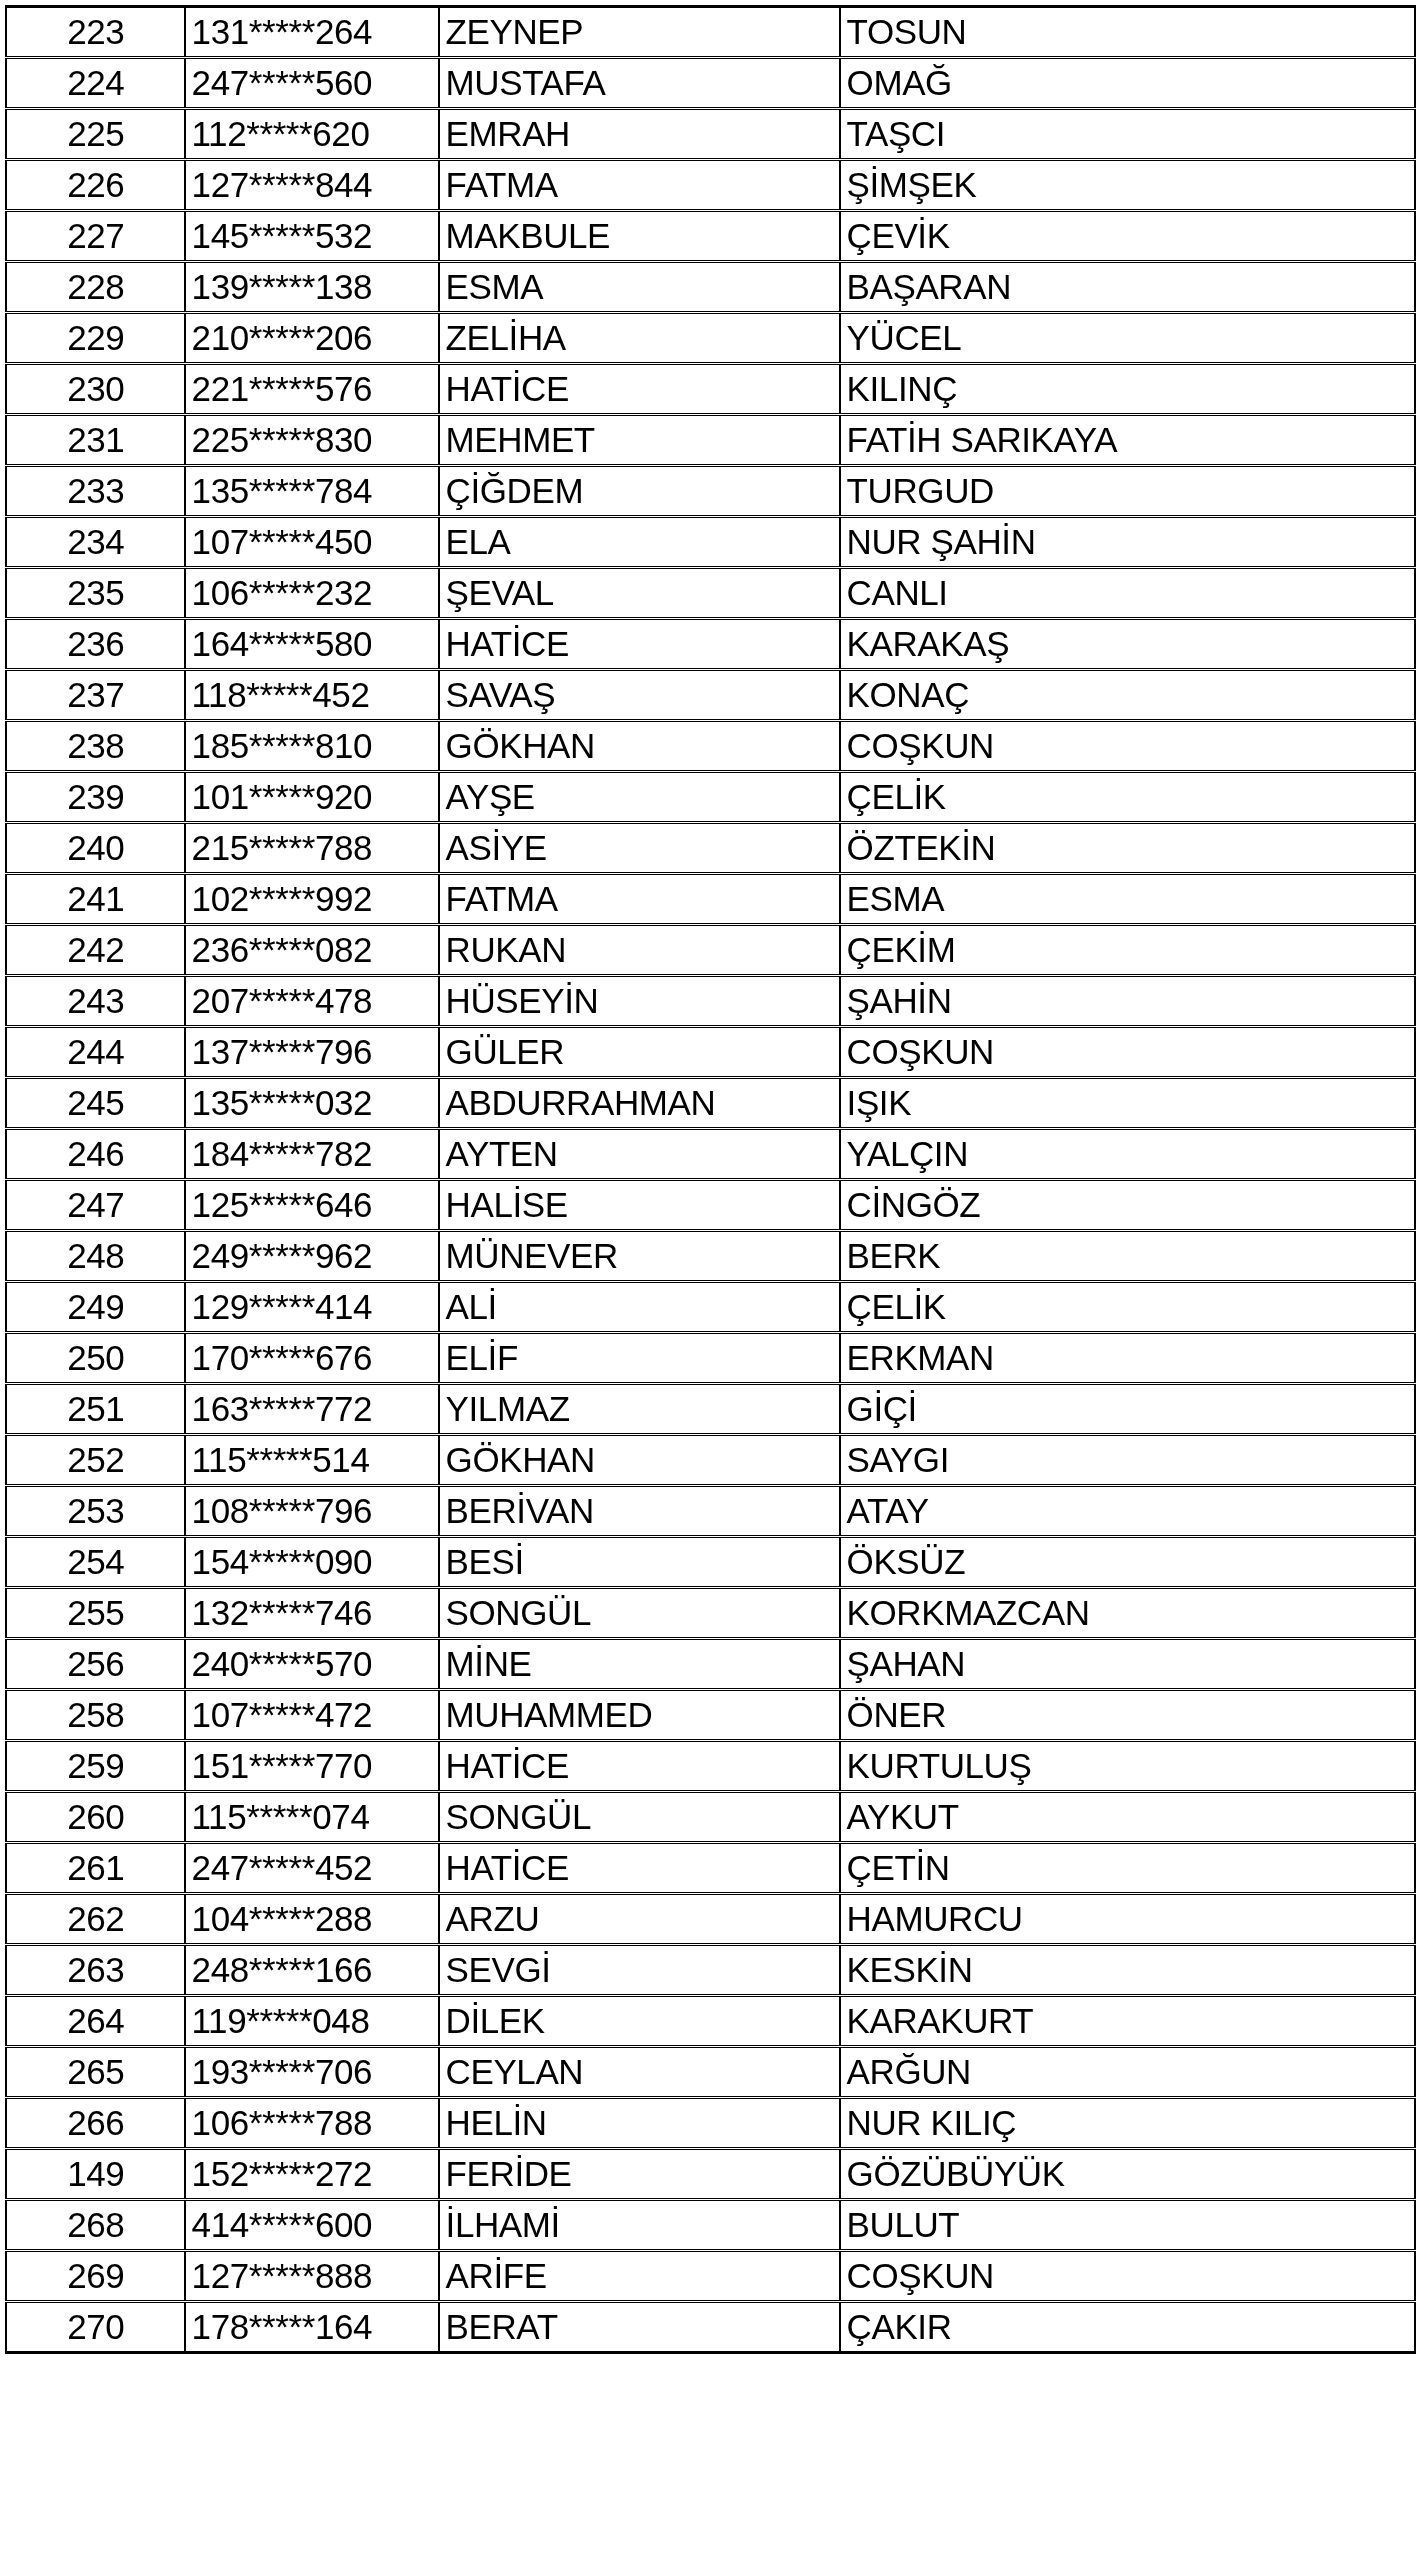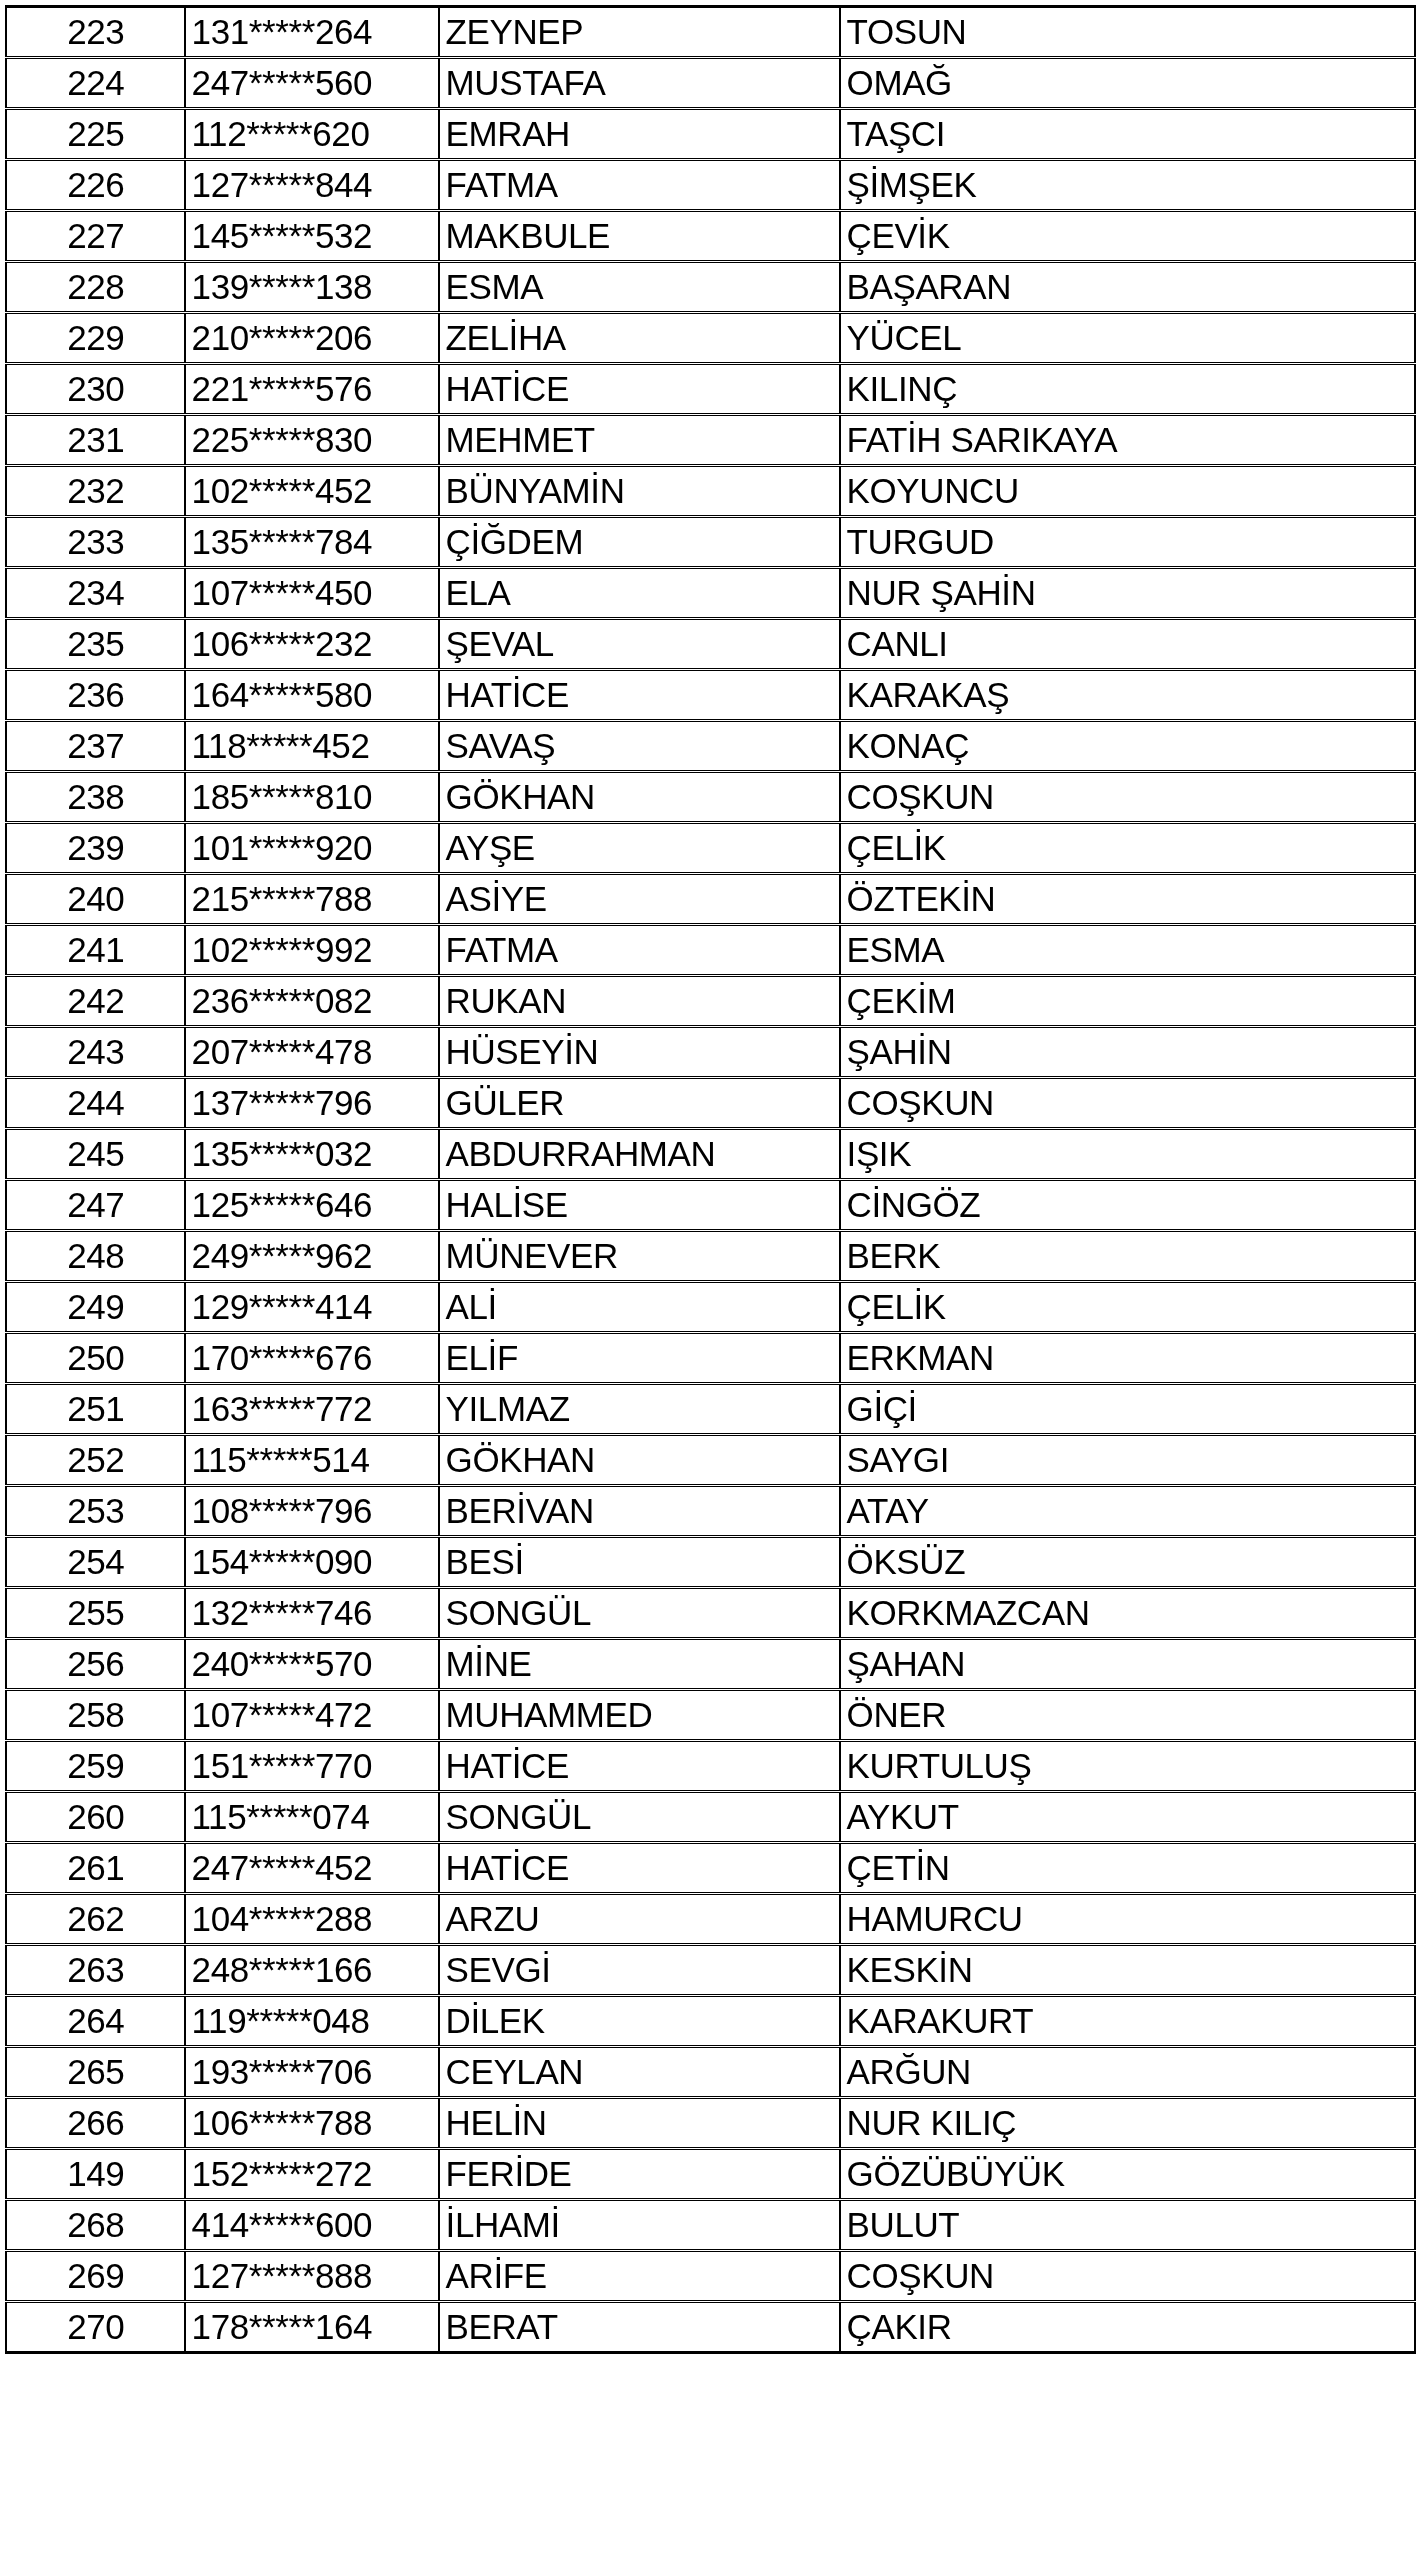--- a/index.html
+++ b/index.html
@@ -92,26 +92,20 @@
         <td>HATİCE</td>
         <td>KILINÇ</td>
       </tr>
       <tr>
         <td class="no">231</td>
         <td>225*****830</td>
         <td>MEHMET</td>
         <td>FATİH SARIKAYA</td>
       </tr>
       <tr>
-        <td class="no">232</td>
-        <td>102*****452</td>
-        <td>BÜNYAMİN</td>
-        <td>KOYUNCU</td>
-      </tr>
-      <tr>
         <td class="no">233</td>
         <td>135*****784</td>
         <td>ÇİĞDEM</td>
         <td>TURGUD</td>
       </tr>
       <tr>
         <td class="no">234</td>
         <td>107*****450</td>
         <td>ELA</td>
         <td>NUR ŞAHİN</td>
@@ -174,20 +168,26 @@
         <td class="no">244</td>
         <td>137*****796</td>
         <td>GÜLER</td>
         <td>COŞKUN</td>
       </tr>
       <tr>
         <td class="no">245</td>
         <td>135*****032</td>
         <td>ABDURRAHMAN</td>
         <td>IŞIK</td>
+      </tr>
+      <tr>
+        <td class="no">246</td>
+        <td>184*****782</td>
+        <td>AYTEN</td>
+        <td>YALÇIN</td>
       </tr>
       <tr>
         <td class="no">247</td>
         <td>125*****646</td>
         <td>HALİSE</td>
         <td>CİNGÖZ</td>
       </tr>
       <tr>
         <td class="no">248</td>
         <td>249*****962</td>

